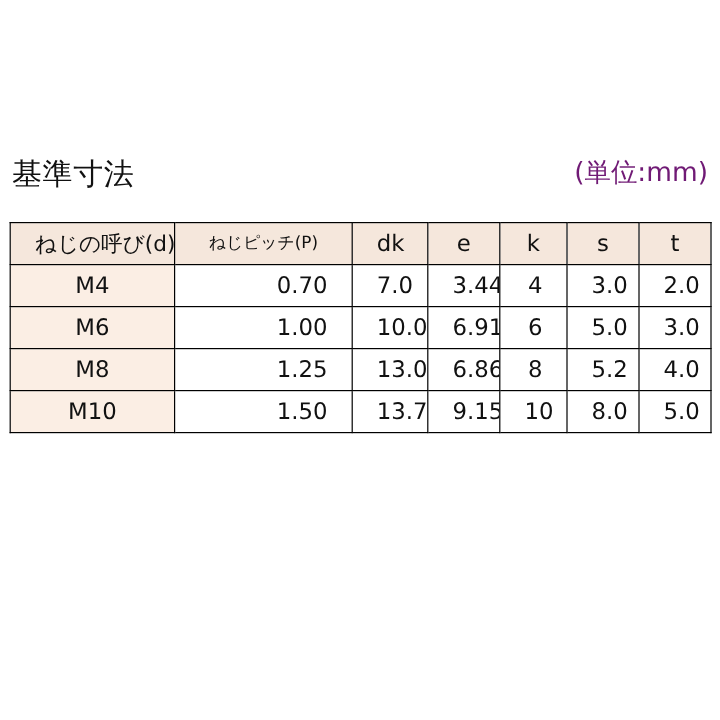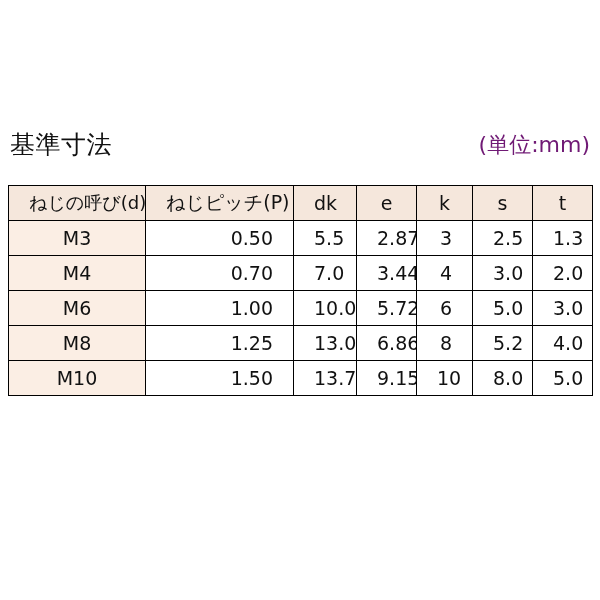--- a/index.html
+++ b/index.html
@@ -61,22 +61,21 @@
     overflow: hidden;
   }
   thead th {
     background: #f5e7dc;
     text-align: center;
   }
   thead th.th-d {
     font-size: 18px;
   }
   thead th.th-p {
-    font-size: 19px;
-    text-align: right;
+    font-size: 14px;
   }
   tbody td {
     text-align: right;
     background: #ffffff;
   }
   tbody td.name {
     text-align: center;
     background: #fbeee4;
   }
   
@@ -114,42 +113,33 @@
         <th class="th-p">ねじピッチ(P)</th>
         <th>dk</th>
         <th>e</th>
         <th>k</th>
         <th>s</th>
         <th>t</th>
       </tr>
     </thead>
     <tbody>
       <tr>
-        <td class="name">M3</td>
-        <td>0.50</td>
-        <td>5.5</td>
-        <td>2.87</td>
-        <td>3</td>
-        <td>2.5</td>
-        <td>1.3</td>
-      </tr>
-      <tr>
         <td class="name">M4</td>
         <td>0.70</td>
         <td>7.0</td>
         <td>3.44</td>
         <td>4</td>
         <td>3.0</td>
         <td>2.0</td>
       </tr>
       <tr>
         <td class="name">M6</td>
         <td>1.00</td>
         <td>10.0</td>
-        <td>5.72</td>
+        <td>6.91</td>
         <td>6</td>
         <td>5.0</td>
         <td>3.0</td>
       </tr>
       <tr>
         <td class="name">M8</td>
         <td>1.25</td>
         <td>13.0</td>
         <td>6.86</td>
         <td>8</td>

